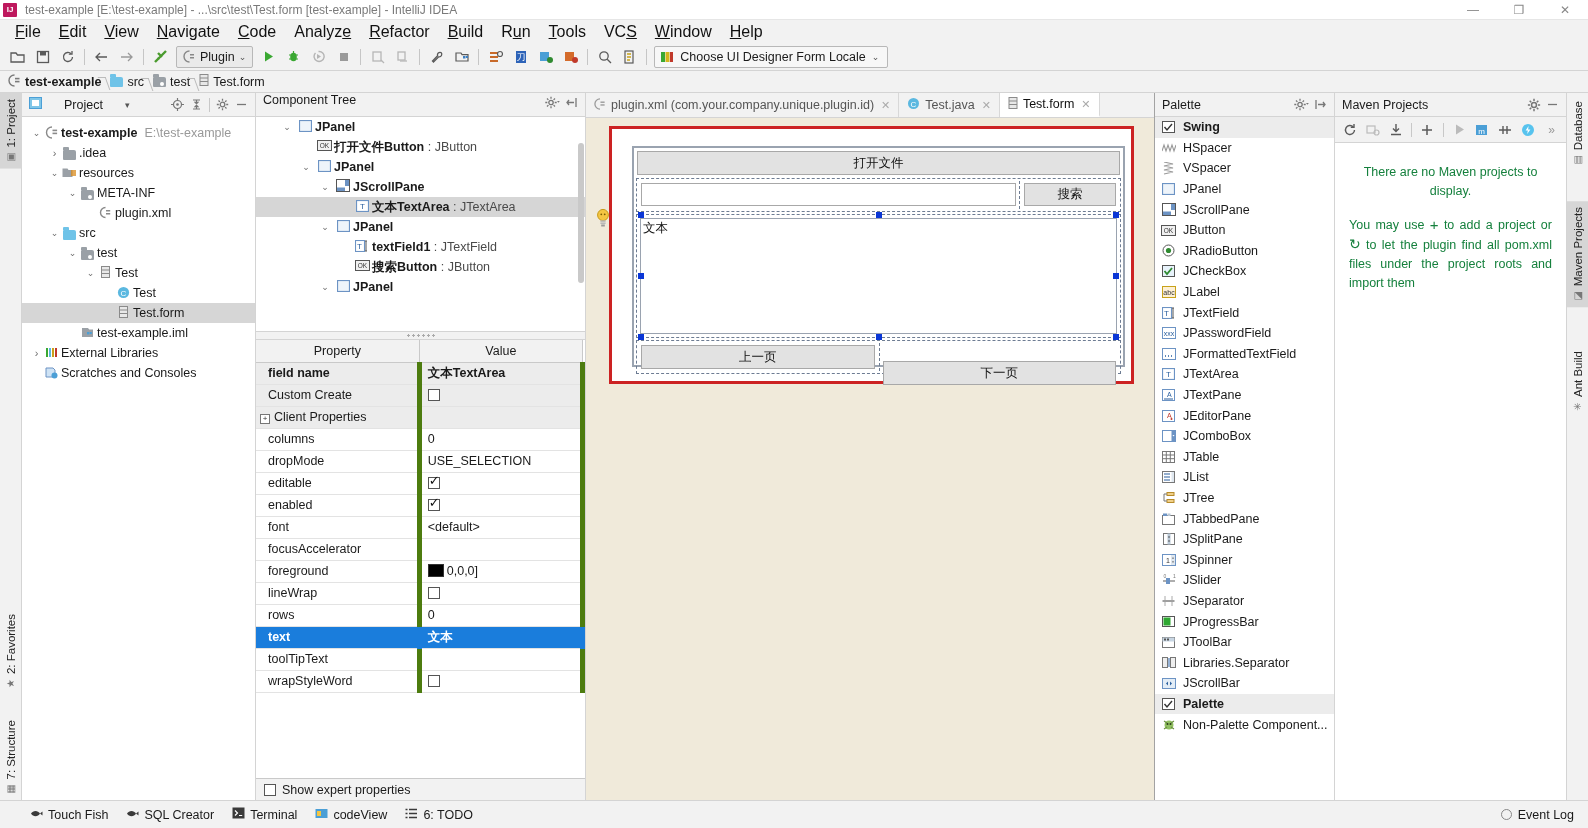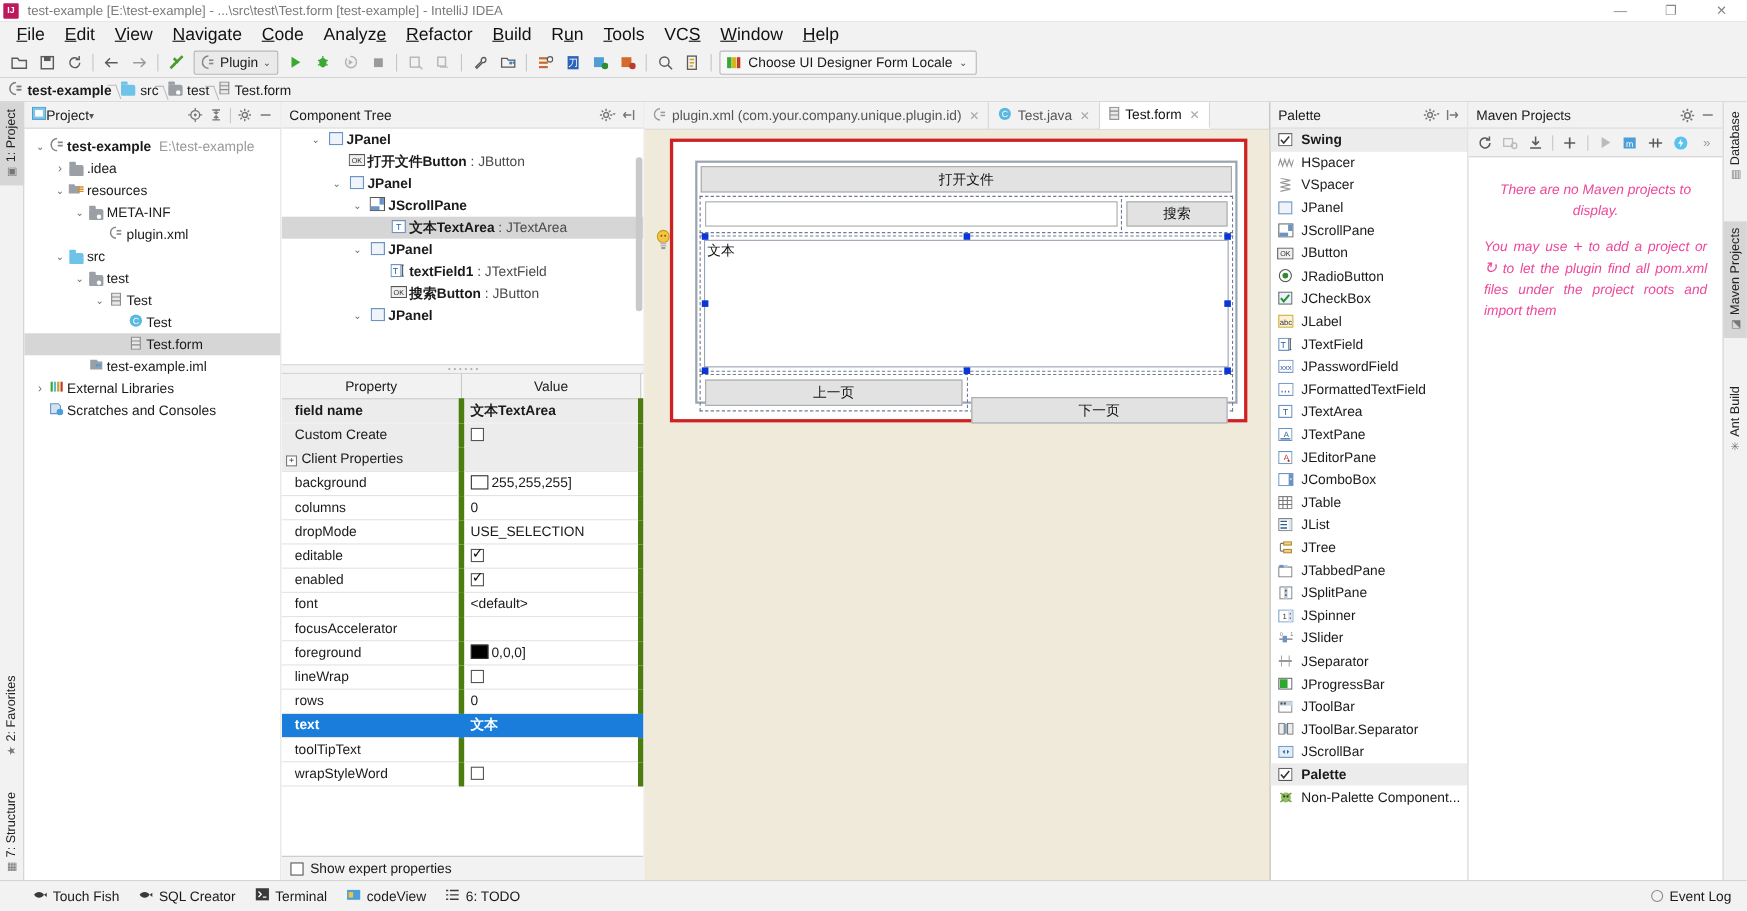--- a/index.html
+++ b/index.html
@@ -69,21 +69,21 @@
   }
   .rail-tab.active { background:#d6d6d6; }
   .rail-ic { font-size:10px; color:#777; transform:rotate(90deg); }
   .rail-right { width:22px; background:#f2f2f2; border-left:1px solid #d4d4d4; position:relative; flex:none; }
 
   
   #project-panel { width:234px; background:#ffffff; border-right:1px solid #d4d4d4;
                    display:flex; flex-direction:column; flex:none; }
   .panel-head { height:24px; background:#f2f2f2; display:flex; align-items:center;
                 padding:0 4px 0 7px; border-bottom:1px solid #d4d4d4; font-size:12.5px; }
-  .panel-head .ptitle { display:flex; align-items:center; gap:0; }
+  .panel-head .ptitle { display:flex; align-items:center; gap:22px; }
   .panel-head .spacer { flex:1; }
   .ph-ic { width:19px; height:19px; display:flex; align-items:center; justify-content:center; color:#666; font-size:12px; }
   .vsep { width:1px; height:14px; background:#c8c8c8; margin:0 3px; }
 
   .tree { padding-top:6px; font-size:12.5px; overflow:hidden; flex:1; }
   .tnode { display:flex; align-items:center; height:20px; white-space:nowrap; }
   .tnode.sel { background:#d6d6d6; }
   .tarrow { width:13px; text-align:center; color:#6e6e6e; font-size:9px; flex:none; }
   .tico { width:17px; text-align:center; flex:none; font-size:11px; }
   .tlabel { padding-left:1px; }
@@ -91,21 +91,21 @@
 
   
   .fld { display:inline-block; width:13px; height:10px; border-radius:1px 2px 1px 1px; position:relative; vertical-align:middle;}
   .fld:before { content:""; position:absolute; left:0; top:-3px; width:6px; height:3px; border-radius:1px 1px 0 0; }
   .fld.gray { background:#9aa0a6; } .fld.gray:before { background:#9aa0a6; }
   .fld.blue { background:#6fc3e8; } .fld.blue:before { background:#6fc3e8; }
   .dotmark { position:absolute; right:2px; bottom:1px; width:4px; height:4px; background:#fff; border-radius:50%; }
 
   
   #center-left { width:330px; display:flex; flex-direction:column; border-right:1px solid #d4d4d4; flex:none; background:#fff;}
-  #ct-head { height:24px; background:#f2f2f2; display:flex; align-items:center; padding:0 4px 0 7px;
+  #ct-head { height:24px; background:#f2f2f2; display:flex; padding:0 4px 0 7px;
              border-bottom:1px solid #d4d4d4; }
   #ct-body { height:214px; position:relative; overflow:hidden; background:#fff; }
   .ctnode { display:flex; align-items:center; height:20px; white-space:nowrap; font-size:12.5px; }
   .ctnode.sel { background:#d6d6d6; }
   .ct-arrow { width:16px; text-align:center; color:#6e6e6e; font-size:9px; flex:none; }
   .ct-ico { width:20px; text-align:center; flex:none; }
   .ct-name { font-weight:bold; }
   .ct-type { color:#4a4a4a; font-weight:normal; }
   .ct-scroll { position:absolute; right:1px; top:26px; width:6px; height:140px; background:#c9c9c9; border-radius:3px; }
   .splitter { height:9px; background:#f2f2f2; border-top:1px solid #d4d4d4; border-bottom:1px solid #d4d4d4;
@@ -156,21 +156,21 @@
   #palette { width:180px; background:#fff; border-left:1px solid #a3a3a3; display:flex; flex-direction:column; flex:none;}
   .pitem { display:flex; align-items:center; gap:7px; height:20.6px; padding-left:6px; font-size:12.5px; white-space:nowrap;}
   .pitem.group { font-weight:bold; }
   .pitem.shade { background:#ececec; }
   .pico { width:15px; height:13px; display:flex; align-items:center; justify-content:center; flex:none; font-size:9px;}
 
   
   #maven { width:232px; background:#fff; border-left:1px solid #d4d4d4; display:flex; flex-direction:column; flex:none;}
   #maven-tb { height:26px; background:#f2f2f2; border-bottom:1px solid #d4d4d4; display:flex; align-items:center; padding:0 4px; gap:2px;}
   .mv-ic { width:24px; height:22px; display:flex; align-items:center; justify-content:center; color:#666; font-size:13px;}
-  #maven-body { padding:20px 14px; font-size:12.5px; line-height:19px; color:#ec4899;font-style:italic; }
+  #maven-body { padding:20px 14px; font-size:12.5px; line-height:19px; color:#15803d; }
   #maven-body p { margin:0 0 14px 0; text-align:center; }
   #maven-body p.just { text-align:justify; }
 
   
   #status { position:absolute; left:0; right:0; bottom:0; height:28px; background:#f2f2f2;
             border-top:1px solid #d4d4d4; display:flex; align-items:center; padding-left:30px; gap:18px; font-size:12.5px;}
   .sitem { display:flex; align-items:center; gap:5px; color:#1a1a1a; }
   #status .right { margin-left:auto; margin-right:14px; display:flex; align-items:center; gap:6px; }
   .circ { width:11px; height:11px; border:1px solid #888; border-radius:50%; display:inline-block; }
 </style>
@@ -642,24 +642,20 @@
             </tr>
             <tr class="group">
               <td class="k">Custom Create</td>
               <td><span class="cbx"></span></td>
             </tr>
             <tr class="group">
               <td class="k" style="padding-left: 4px;"><span class="expander">+</span>Client Properties</td>
               <td></td>
             </tr>
             <tr class="">
-              <td class="k">background</td>
-              <td><span class="swatch" style="background:#ffffff"></span>255,255,255]</td>
-            </tr>
-            <tr class="">
               <td class="k">columns</td>
               <td>0</td>
             </tr>
             <tr class="">
               <td class="k">dropMode</td>
               <td>USE_SELECTION</td>
             </tr>
             <tr class="">
               <td class="k">editable</td>
               <td><span class="cbx ck"></span></td>
@@ -1067,21 +1063,21 @@
           <span>JToolBar</span>
         </div>
         <div class="pitem">
           <span class="pico">
             <svg width="14" height="11" viewBox="0 0 14 11">
               <rect x="0.5" y="0.5" width="5" height="10" fill="#eee" stroke="#777"></rect>
               <rect x="8.5" y="0.5" width="5" height="10" fill="#eee" stroke="#777"></rect>
               <path d="M7 1v9" stroke="#6c93c4" stroke-width="1.4"></path>
             </svg>
           </span>
-          <span>JToolBar.Separator</span>
+          <span>Libraries.Separator</span>
         </div>
         <div class="pitem">
           <span class="pico">
             <svg width="14" height="11" viewBox="0 0 14 11">
               <rect x="0.5" y="0.5" width="13" height="10" fill="#e3edf6" stroke="#6c93c4"></rect>
               <path d="M4 5.5l2-2v4zM10 5.5l-2-2v4z" fill="#2a5f9e"></path>
             </svg>
           </span>
           <span>JScrollBar</span>
         </div>

